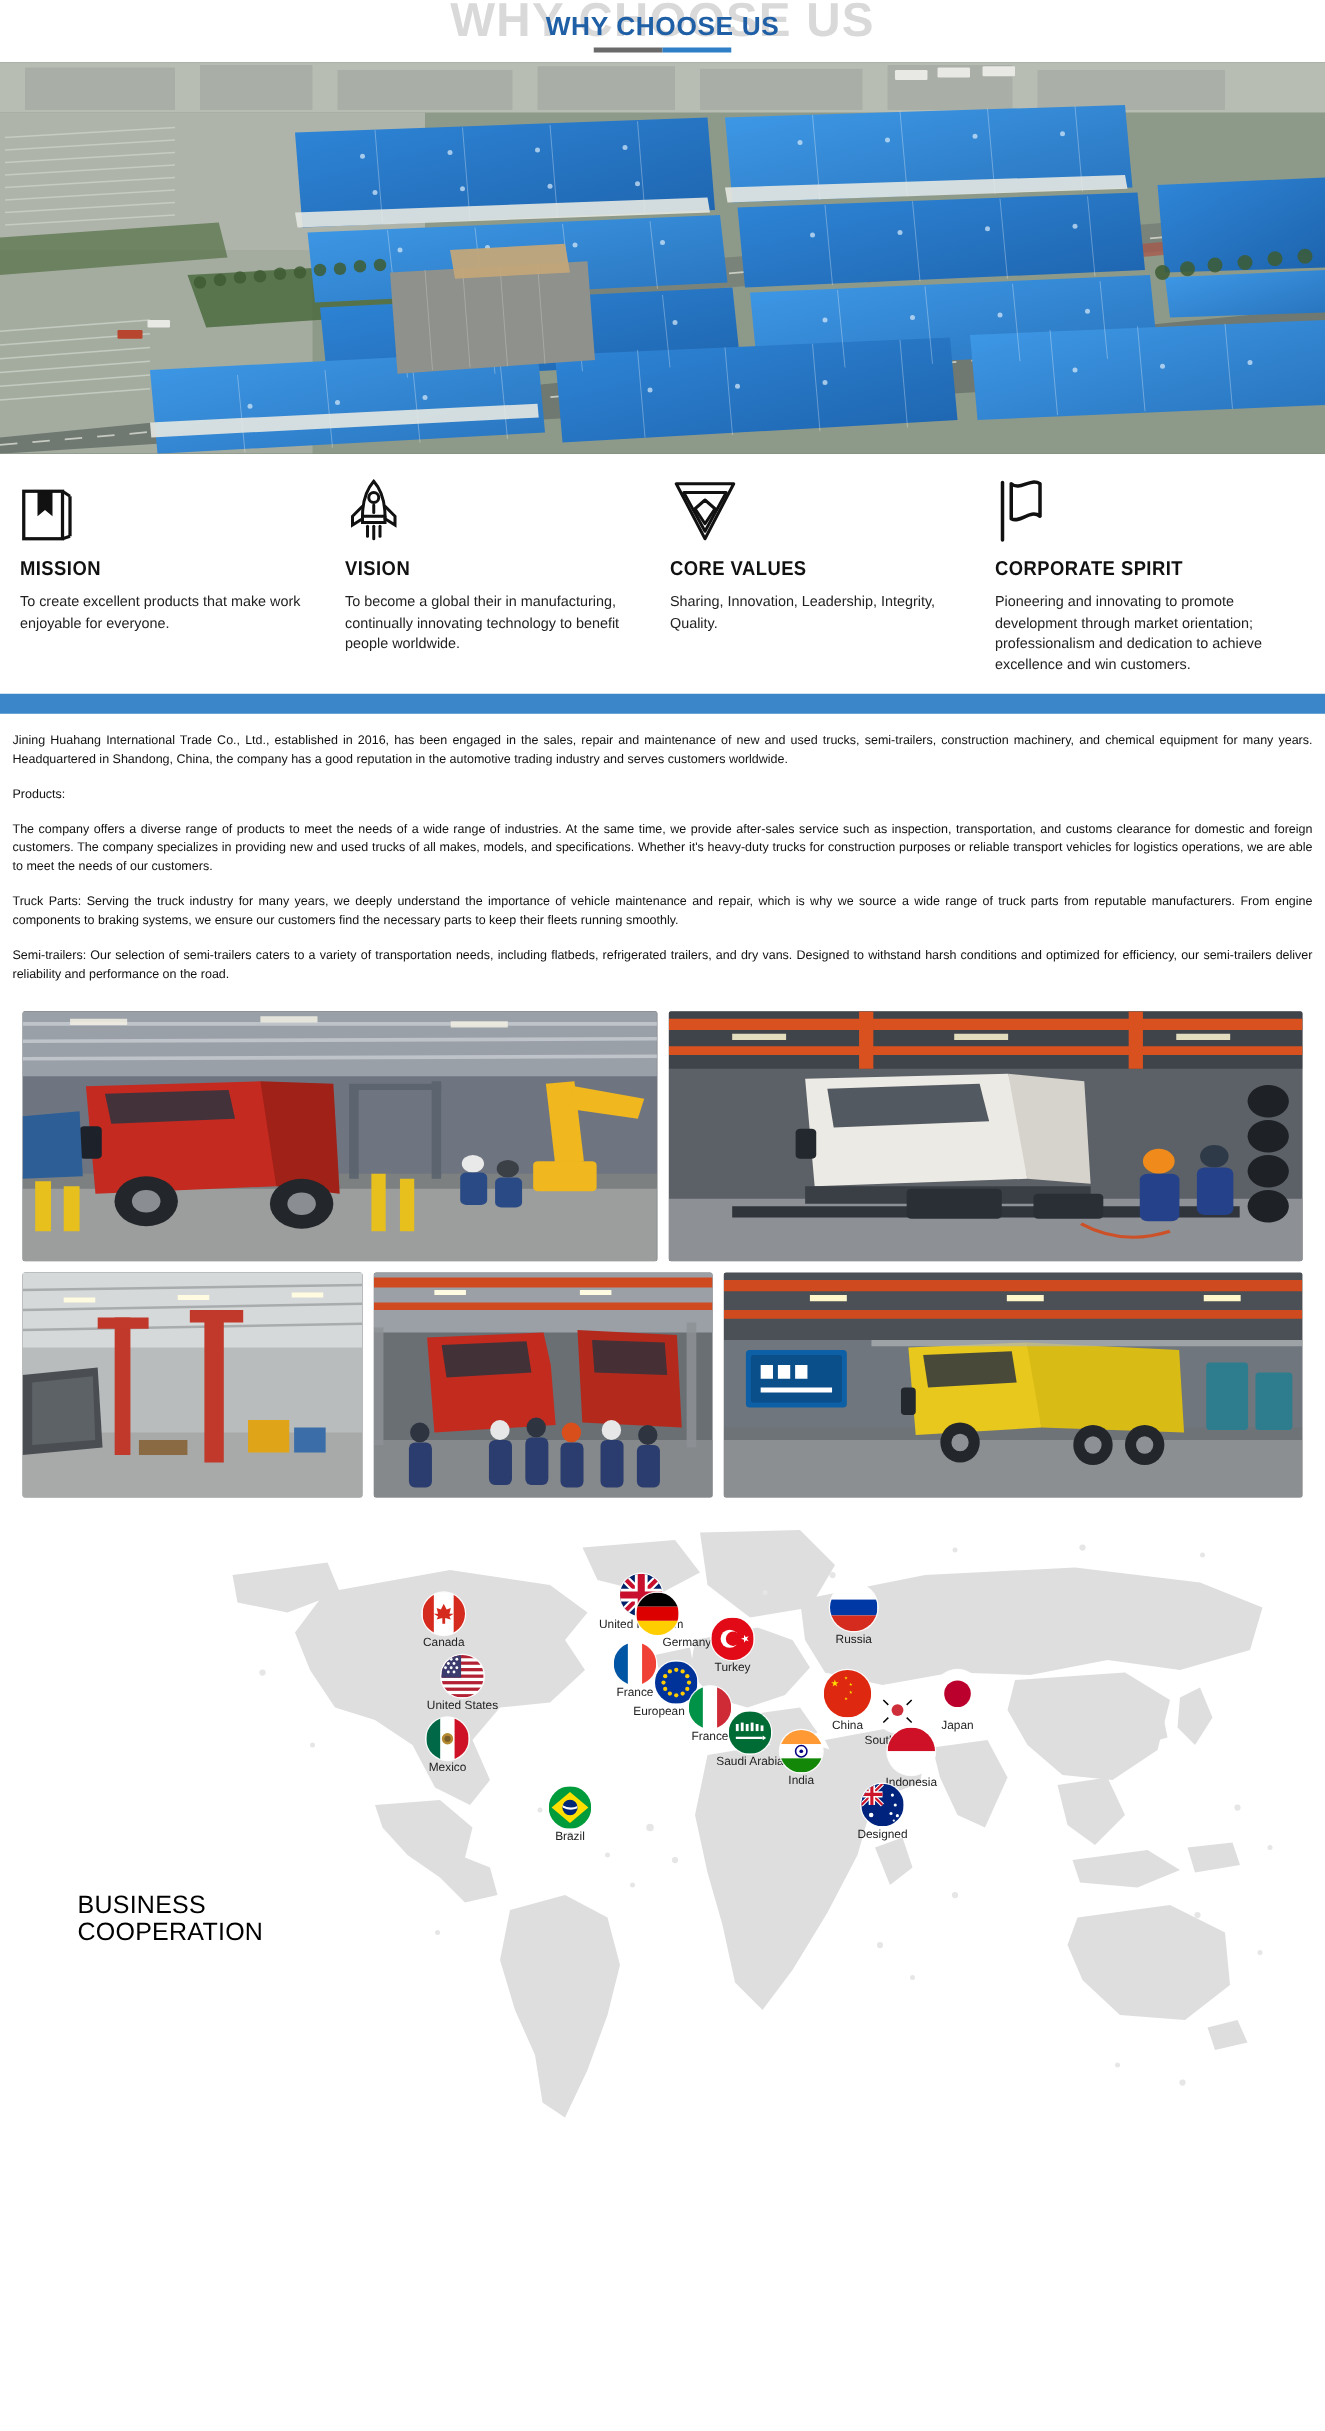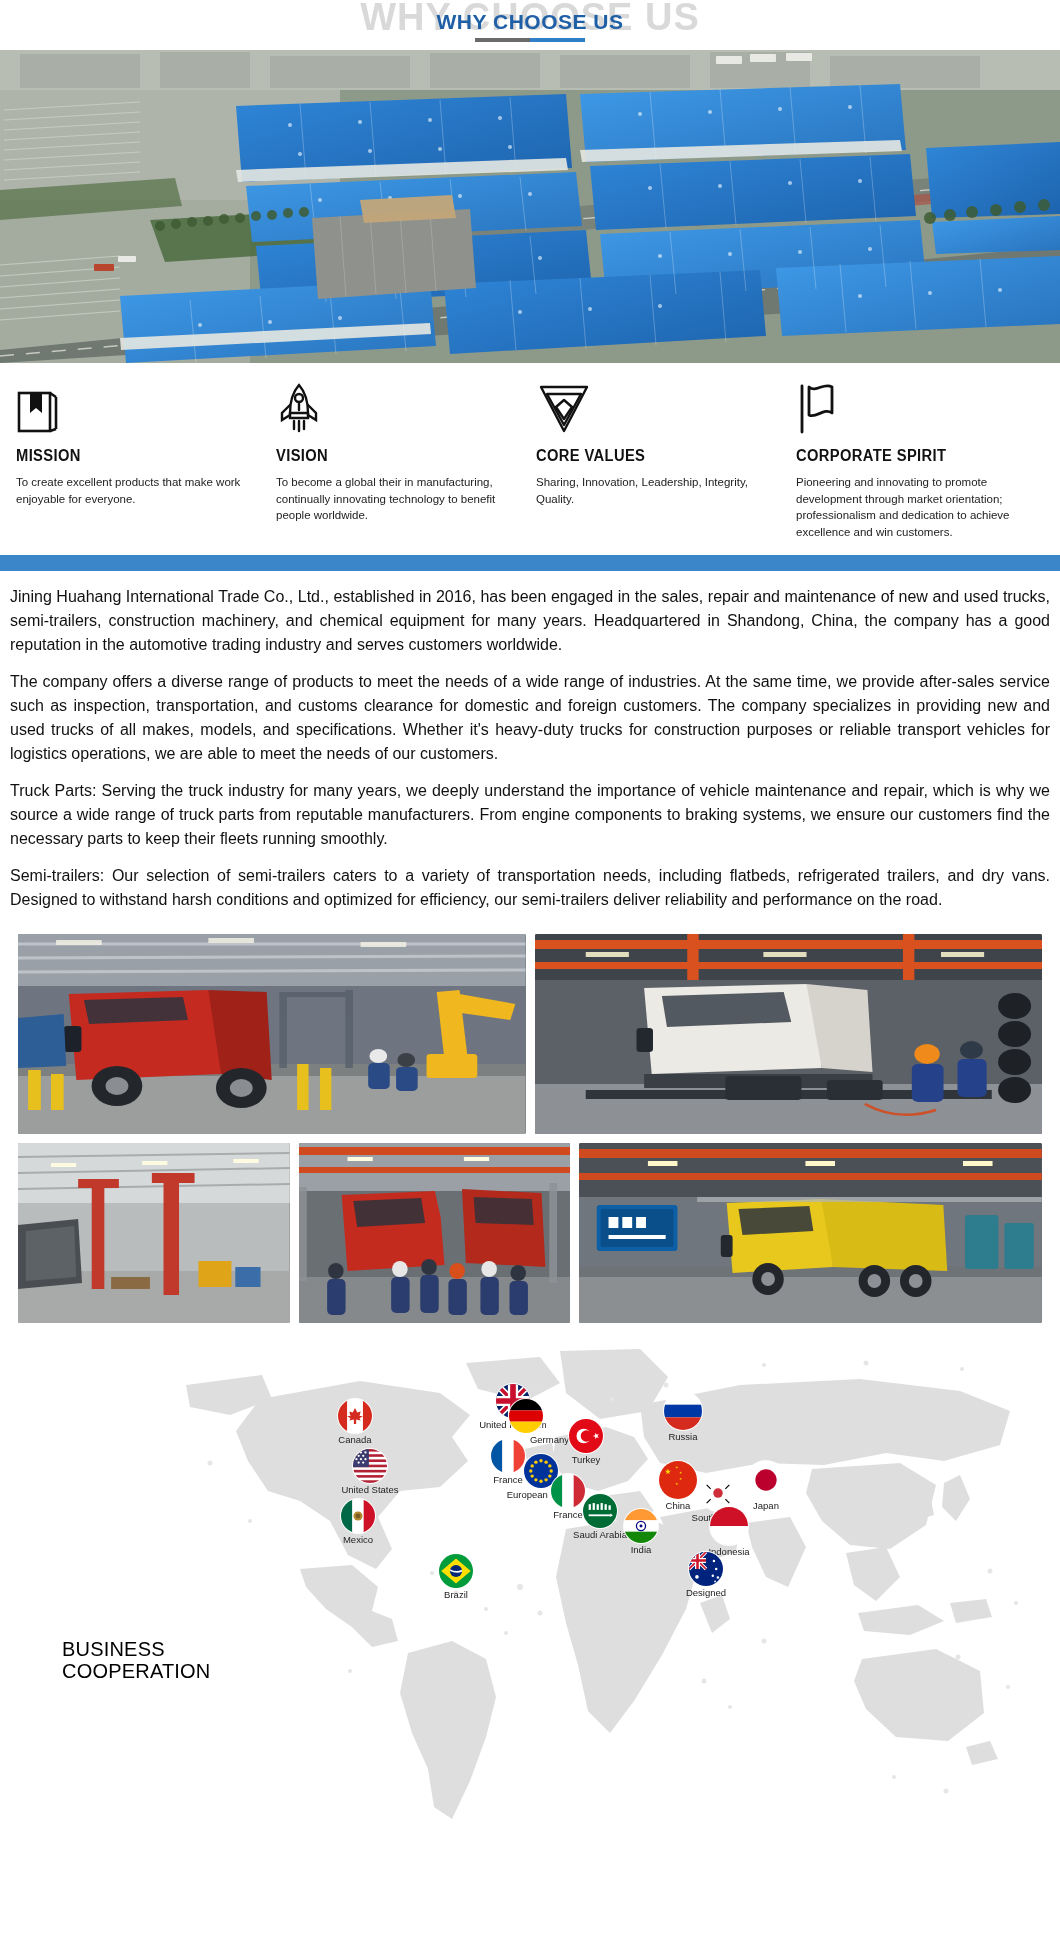--- a/index.html
+++ b/index.html
@@ -51,21 +51,21 @@
   .value-text{
     margin-top:9px; font-size:11.5px; line-height:1.45; color:#222;
   }
 
   
   .blue-bar{ width:100%; height:16px; background:#3a86c8; }
 
   
   .copy{ padding:14px 10px 10px 10px; }
   .copy p{
-    font-size:16px; line-height:1.5; color:#111; margin-bottom:13px;
+    font-size:10px; line-height:1.5; color:#111; margin-bottom:13px;
     text-align:justify;
   }
   .copy p:last-child{ margin-bottom:0; }
 
   
   .gallery{ padding:12px 18px 0 18px; }
   .grow{ display:flex; gap:9px; margin-bottom:9px; }
   .ph{ position:relative; overflow:hidden; border-radius:2px; background:#777; }
   .ph svg{ display:block; width:100%; height:100%; }
   .row1 .ph{ height:200px; }
@@ -372,20 +372,21 @@
     <div class="value-title">CORPORATE SPIRIT</div>
     <div class="value-text">Pioneering and innovating to promote development through market orientation; professionalism and dedication to achieve excellence and win customers.</div>
   </div>
 
 </div>
 
 <div class="blue-bar"></div>
 
 <div class="copy">
   <p>Jining Huahang International Trade Co., Ltd., established in 2016, has been engaged in the sales, repair and maintenance of new and used trucks, semi-trailers, construction machinery, and chemical equipment for many years. Headquartered in Shandong, China, the company has a good reputation in the automotive trading industry and serves customers worldwide.</p>
+  <p>Products:</p>
   <p>The company offers a diverse range of products to meet the needs of a wide range of industries. At the same time, we provide after-sales service such as inspection, transportation, and customs clearance for domestic and foreign customers. The company specializes in providing new and used trucks of all makes, models, and specifications. Whether it's heavy-duty trucks for construction purposes or reliable transport vehicles for logistics operations, we are able to meet the needs of our customers.</p>
   <p>Truck Parts: Serving the truck industry for many years, we deeply understand the importance of vehicle maintenance and repair, which is why we source a wide range of truck parts from reputable manufacturers. From engine components to braking systems, we ensure our customers find the necessary parts to keep their fleets running smoothly.</p>
   <p>Semi-trailers: Our selection of semi-trailers caters to a variety of transportation needs, including flatbeds, refrigerated trailers, and dry vans. Designed to withstand harsh conditions and optimized for efficiency, our semi-trailers deliver reliability and performance on the road.</p>
 </div>
 
 <div class="gallery">
 
   <div class="grow row1">
     <div class="ph">
       <svg viewBox="0 0 400 200" preserveAspectRatio="none">

